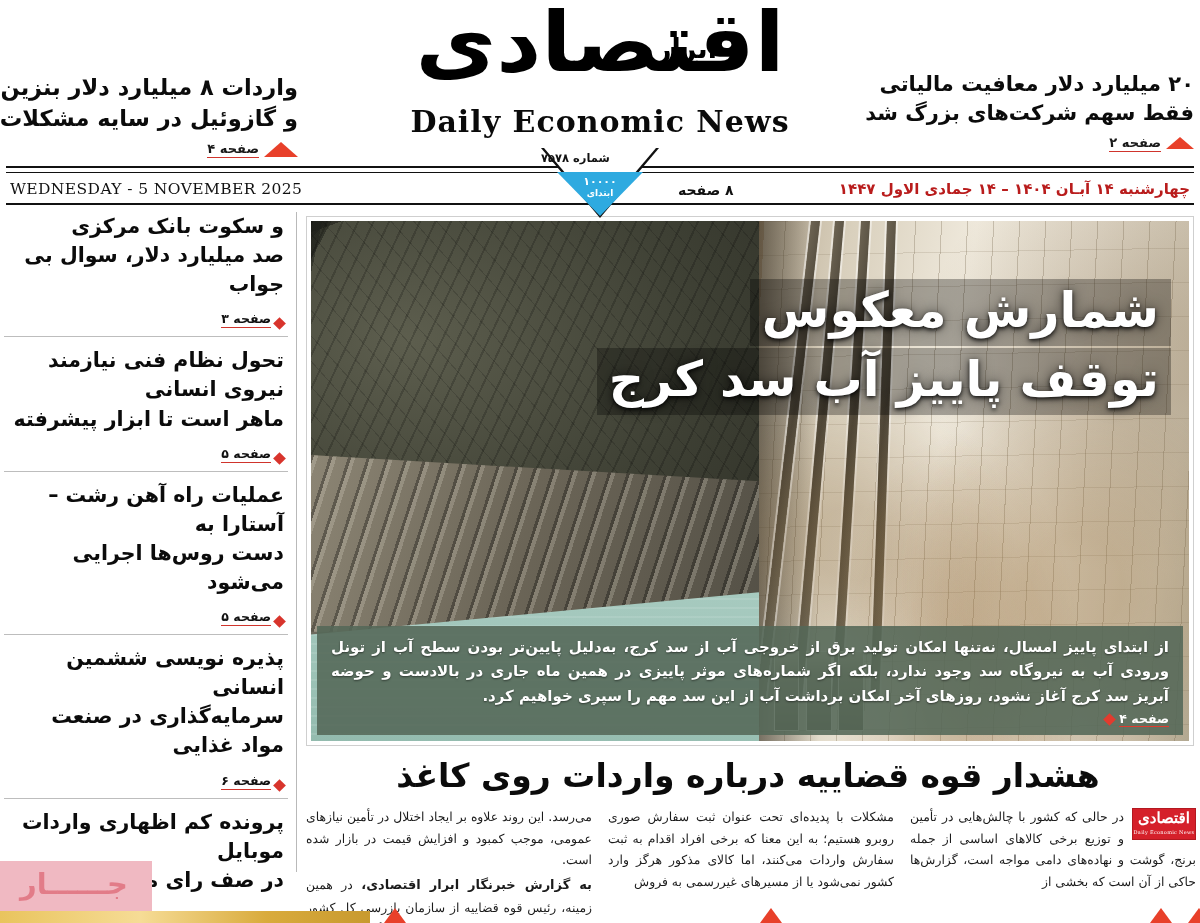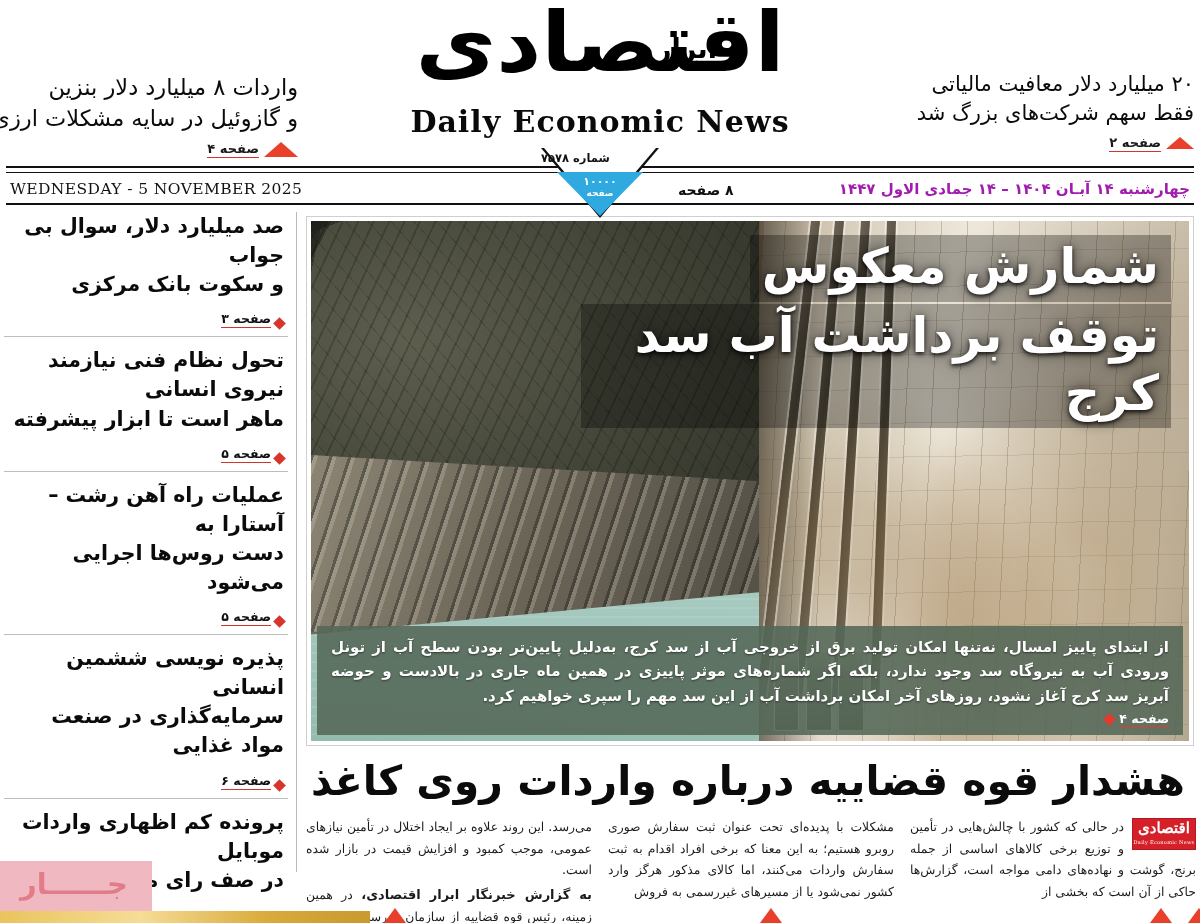--- a/index.html
+++ b/index.html
@@ -9,21 +9,21 @@
     font-family:"DejaVu Sans","Liberation Sans",sans-serif;
     color:#111;position:relative;
   }
   .page{position:relative;width:1200px;height:923px;}
 
   
   .masthead{position:absolute;left:0;top:0;width:1200px;height:168px;}
 
   .teaser{position:absolute;text-align:justify;}
   .teaser .t-line{
-    font-weight:normal;font-size:22.5px;line-height:1.38;
+    font-weight:bold;font-size:22.5px;line-height:1.38;
     letter-spacing:-0.2px;color:#0b0b0b;white-space:nowrap;
   }
   .teaser-left{left:8px;top:72px;width:290px;text-align:right;direction:rtl;}
   .teaser-right{right:6px;top:70px;width:300px;text-align:right;direction:rtl;}
   .teaser-right .t-line{font-size:21px;}
 
   .pageref{display:flex;align-items:center;gap:5px;margin-top:7px;direction:rtl;}
   .pageref.rt{justify-content:flex-start;}
   .tri-red{
     width:0;height:0;border-left:17px solid transparent;border-right:17px solid transparent;
@@ -52,21 +52,21 @@
     color:#0a0a0a;margin-top:-4px;direction:ltr;
   }
 
   .rule-top{position:absolute;left:6px;right:6px;top:166px;height:0;border-top:2.2px solid #111;}
   .rule-bot{position:absolute;left:6px;right:6px;top:203px;height:0;border-top:2.2px solid #111;}
   .rule-thin{position:absolute;left:6px;right:6px;top:172px;height:0;border-top:0.8px solid #111;}
 
   .dateline{position:absolute;top:176px;height:26px;display:flex;align-items:center;}
   .date-en{left:10px;font-family:"DejaVu Serif","Liberation Serif",serif;
     font-size:15.5px;letter-spacing:0.4px;color:#111;direction:ltr;font-variant:small-caps;}
-  .date-fa{right:10px;font-size:15px;font-weight:600;color:#a21caf;direction:rtl;}
+  .date-fa{right:10px;font-size:15px;font-weight:600;color:#b91c1c;direction:rtl;}
 
   .price-badge{
     position:absolute;left:50%;transform:translateX(-50%);top:148px;
     width:118px;height:72px;z-index:5;
   }
   .price-badge .tri-out{
     position:absolute;left:0;top:0;width:0;height:0;
     border-left:59px solid transparent;border-right:59px solid transparent;
     border-top:70px solid #111;
   }
@@ -182,20 +182,21 @@
     background:linear-gradient(90deg, rgba(40,35,25,.55), rgba(40,35,25,0));
   }
 
   
   .hl-overlay{position:absolute;right:18px;top:14px;width:590px;direction:rtl;text-align:right;}
   .hl-l1, .hl-l2{
     display:inline-block;background:rgba(0,0,0,0.30);
     color:#fff;font-weight:bold;letter-spacing:-0.5px;
     padding:3px 12px 6px 12px;
     text-shadow:0 2px 4px rgba(0,0,0,.85), 0 0 14px rgba(0,0,0,.6);
+    margin-top:44px;
   }
   .hl-l1{font-size:49px;line-height:1.18;}
   .hl-l2{font-size:49px;line-height:1.18;margin-top:2px;}
 
   
   .caption{
     position:absolute;left:6px;right:6px;bottom:6px;
     background:rgba(84,104,88,0.88);
     padding:9px 14px 8px 14px;direction:rtl;text-align:justify;
     box-sizing:border-box;
@@ -204,21 +205,21 @@
     margin:0;color:#ffffff;font-weight:bold;font-size:15px;line-height:1.62;
     letter-spacing:-0.2px;text-shadow:0 1px 2px rgba(0,0,0,.5);
   }
   .cap-ref{display:flex;align-items:center;gap:5px;margin-top:3px;justify-content:flex-end;direction:ltr;}
   .cap-ref .pr-label{font-size:12.5px;font-weight:bold;color:#fff;border-bottom:1.4px solid #e23b2e;}
   .cap-ref .diamond{background:#e23b2e;}
 
   
   .bottom{position:absolute;left:306px;top:756px;width:890px;}
   .bt-head{
-    direction:rtl;text-align:center;font-weight:bold;font-size:41px;
+    direction:rtl;text-align:center;font-weight:bold;font-size:33px;
     line-height:1.22;color:#0b0b0b;letter-spacing:-0.6px;margin:0 0 6px 0;
     padding-right:6px;
   }
   .bt-cols{display:flex;direction:rtl;gap:16px;margin-top:10px;}
   .bt-col{flex:1;direction:rtl;text-align:justify;
     font-family:"DejaVu Serif","Liberation Serif",serif;
     font-size:12.4px;line-height:1.74;color:#1b1b1b;}
   .bt-col b{font-family:"DejaVu Sans","Liberation Sans",sans-serif;font-size:13px;}
 
   .mini-logo{
@@ -298,29 +299,29 @@
   <div class="dateline date-en">WEDNESDAY - 5 NOVEMBER 2025</div>
   <div class="dateline date-fa">چهارشنبه ۱۴ آبـان ۱۴۰۴ – ۱۴ جمادی الاول ۱۴۴۷</div>
   <div class="pagecount">۸ صفحه</div>
 
   <div class="price-badge">
     <span class="tri-out"></span>
     <span class="tri-in"></span>
     <span class="tri-blue"></span>
     <span class="issue-no">شماره ۷۵۷۸</span>
     <span class="price-val">۱۰۰۰۰</span>
-    <span class="price-cur">صفحه</span>
+    <span class="price-cur">ابتدای</span>
   </div>
 
   <div class="vrule"></div>
   <div class="sidebar">
 
     <div class="sb-item">
+      <div class="sb-head">و سکوت بانک مرکزی</div>
       <div class="sb-head">صد میلیارد دلار، سوال بی جواب</div>
-      <div class="sb-head">و سکوت بانک مرکزی</div>
       <div class="sb-ref">
         <span class="diamond"></span>
         <span class="pr-label">صفحه ۳</span>
       </div>
     </div>
     <div class="sb-sep"></div>
 
     <div class="sb-item">
       <div class="sb-head">تحول نظام فنی نیازمند نیروی انسانی</div>
       <div class="sb-head">ماهر است تا ابزار پیشرفته</div>
@@ -379,21 +380,21 @@
         <span class="spill s2"></span>
         <span class="spill s3"></span>
         <span class="spill s4"></span>
         <span class="gate g1"></span>
         <span class="gate g2"></span>
         <span class="gate g3"></span>
       </div>
 
       <div class="hl-overlay">
         <div><span class="hl-l1">شمارش معکوس</span></div>
-        <div><span class="hl-l2">توقف برداشت آب سد کرج</span></div>
+        <div><span class="hl-l2">توقف پاییز آب سد کرج</span></div>
       </div>
 
       <div class="caption">
         <p>از ابتدای پاییز امسال، نه‌تنها امکان تولید برق از خروجی آب از سد کرج، به‌دلیل پایین‌تر بودن سطح آب از تونل ورودی آب به نیروگاه سد وجود ندارد، بلکه اگر شماره‌های موثر پاییزی در همین ماه جاری در بالادست و حوضه آبریز سد کرج آغاز نشود، روزهای آخر امکان برداشت آب از این سد مهم را سپری خواهیم کرد.</p>
         <div class="cap-ref">
           <span class="diamond"></span>
           <span class="pr-label">صفحه ۴</span>
         </div>
       </div>
     </div>

